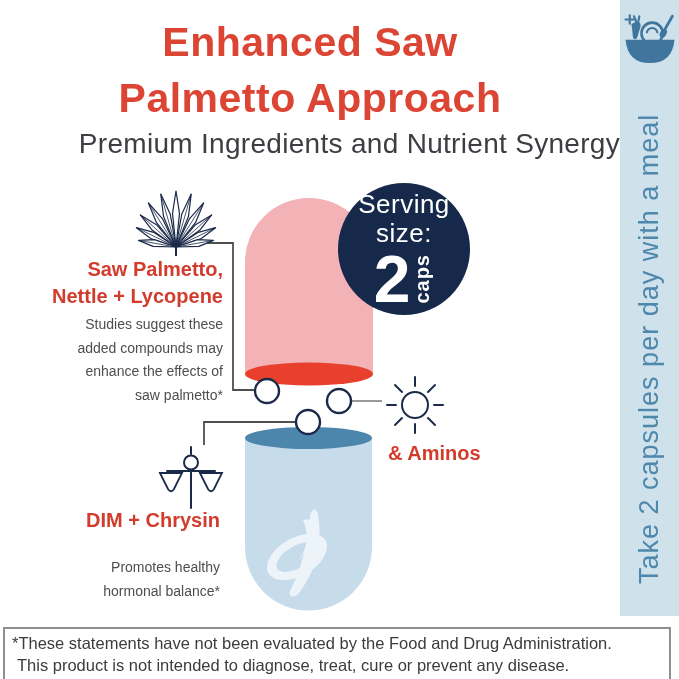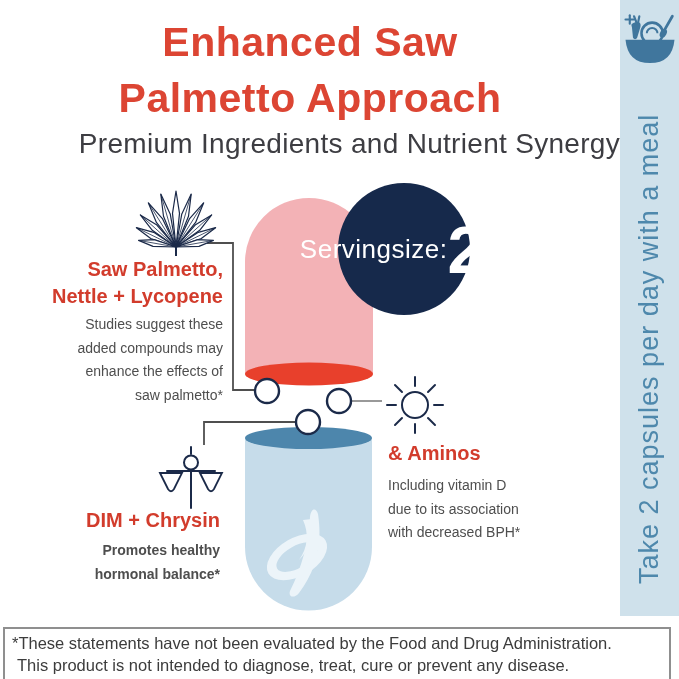--- a/index.html
+++ b/index.html
@@ -6,34 +6,34 @@
   .stage{position:relative;width:679px;height:679px;overflow:hidden;background:#ffffff;
          font-family:"Liberation Sans",sans-serif;}
   .abs{position:absolute;}
   
   .title{top:14px;left:0;width:620px;text-align:center;color:#dc4533;font-weight:700;
          font-size:41px;line-height:56px;letter-spacing:0.5px;}
   .subtitle{top:128px;left:0;width:620px;text-align:right;color:#3d3d42;font-weight:400;
             font-size:28px;letter-spacing:0.3px;}
   
   .badge{left:338px;top:183px;width:132px;height:132px;border-radius:50%;background:#16294b;
-         color:#fff;display:flex;flex-direction:row;align-items:center;justify-content:center;}
+         color:#fff;display:flex;flex-direction:column;align-items:center;justify-content:center;}
   .badge .lbl{font-size:26px;line-height:29px;letter-spacing:0.5px;font-weight:400;}
   .badge .row{display:flex;align-items:center;margin-top:2px;}
   .badge .num{font-size:66px;font-weight:800;line-height:58px;}
   .badge .unit{font-size:20px;font-weight:800;letter-spacing:1px;
                writing-mode:vertical-rl;transform:rotate(180deg);margin-left:1px;}
   
   .block{color:#4e4e4e;}
   .block .hd{color:#d23c2c;font-weight:700;font-size:20px;line-height:27px;}
   .block .bd{font-size:14px;line-height:23.5px;}
   .saw{left:8px;top:256px;width:215px;text-align:right;}
   .saw .bd{margin-top:3px;}
   .dim{left:8px;top:507px;width:212px;text-align:right;}
-  .dim .bd{margin-top:5px;font-weight:bold;}
+  .dim .bd{margin-top:22px;}
   .vit{left:388px;top:440px;width:225px;text-align:left;}
   .vit .bd{margin-top:7px;}
   
   .sidebar{left:620px;top:0;width:59px;height:616px;background:#cfe1eb;}
   .sidebar .vtext{position:absolute;left:0;top:88px;bottom:6px;width:59px;
                   display:flex;align-items:center;justify-content:center;
                   writing-mode:vertical-rl;transform:rotate(180deg);
                   color:#4e88ac;font-size:27px;letter-spacing:1px;}
   .sidebar svg{position:absolute;top:12px;left:3px;}
   
@@ -158,25 +158,20 @@
     <div class="bd">
       <div>Promotes healthy</div>
       <div>hormonal balance*</div>
     </div>
   </div>
 
   <div class="abs block vit">
     <div class="hd">
       <div>&amp; Aminos</div>
     </div>
-    <div class="bd">
-      <div>Including vitamin D</div>
-      <div>due to its association</div>
-      <div>with decreased BPH*</div>
-    </div>
   </div>
 
   <div class="abs sidebar">
     <svg width="54" height="66" viewBox="0 0 50 62">
       <g stroke="#40769d" fill="none" stroke-width="2" stroke-linecap="round">
         <line x1="6" y1="3" x2="6" y2="11"></line>
           <line x1="2" y1="7" x2="10" y2="7"></line>
         <line x1="12" y1="9" x2="10" y2="4"></line>
           <line x1="14" y1="9" x2="15" y2="4"></line>
       </g>

